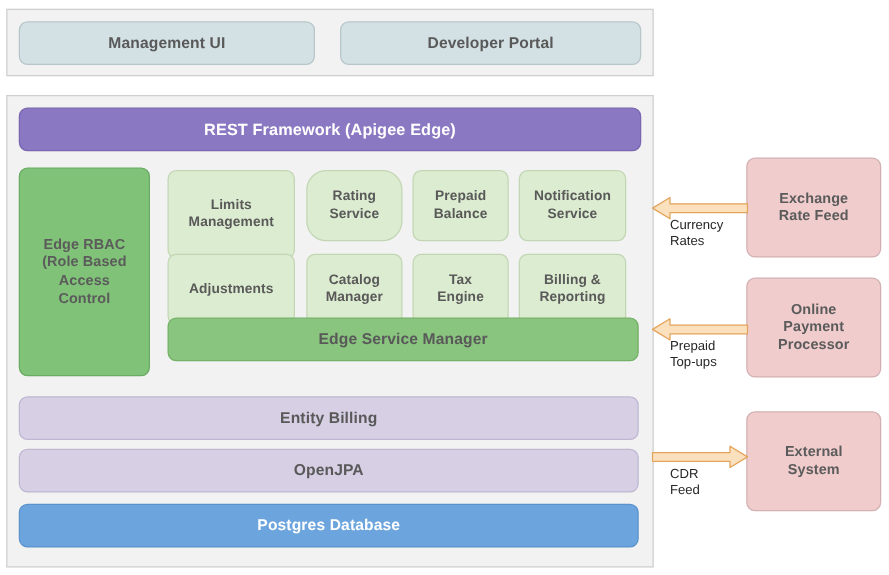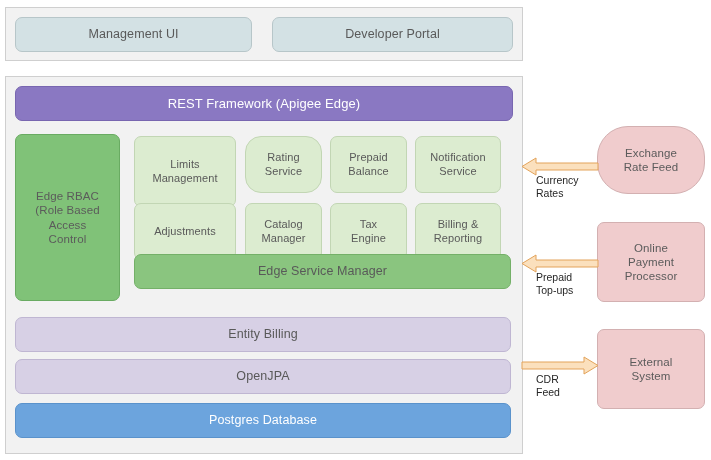--- a/index.html
+++ b/index.html
@@ -22,21 +22,21 @@
 
   
   .node{
     position:absolute;
     box-sizing:border-box;
     border-radius:7px;
     display:flex;
     align-items:center;
     justify-content:center;
     text-align:left;
-    font-weight:normal;
+    font-weight:bold;
     color:#595959;
     line-height:1.22;
     letter-spacing:.1px;
   }
 
   
   .client{
     background:#d3e1e4;
     border:1px solid #b7c6c9;
     font-size:12.5px;
@@ -194,21 +194,21 @@
   </div>
 
   <div class="node persist" style="left:15px;top:359px;width:496px;height:35px;">
     <span>OpenJPA</span>
   </div>
 
   <div class="node db" style="left:15px;top:403px;width:496px;height:35px;">
     <span>Postgres Database</span>
   </div>
 
-  <div class="node ext" style="left:597px;top:126px;width:108px;height:68px;border-radius:31px;">
+  <div class="node ext" style="left:597px;top:126px;width:108px;height:80px;">
     <span class="ln">Exchange</span>
     <span class="ln">Rate Feed</span>
   </div>
 
   <div class="node ext" style="left:597px;top:222px;width:108px;height:80px;">
     <span class="ln">Online</span>
     <span class="ln">Payment</span>
     <span class="ln">Processor</span>
   </div>
 

